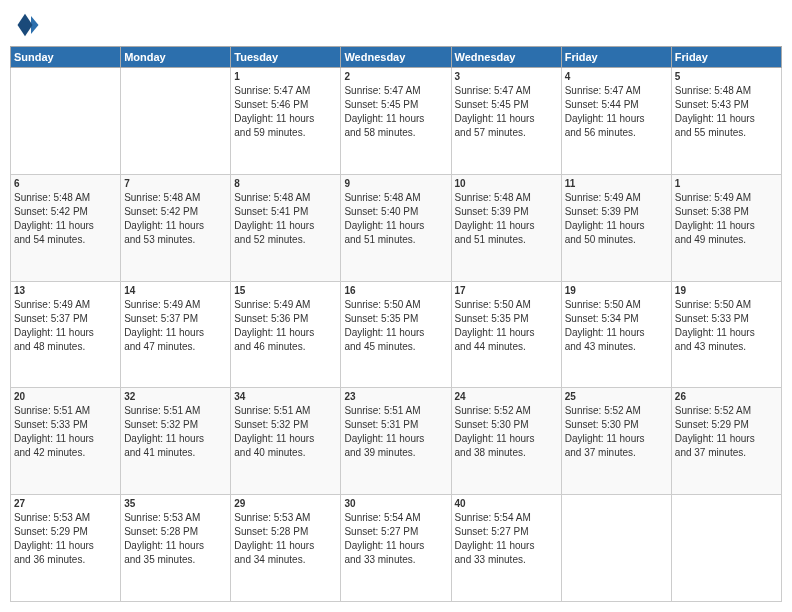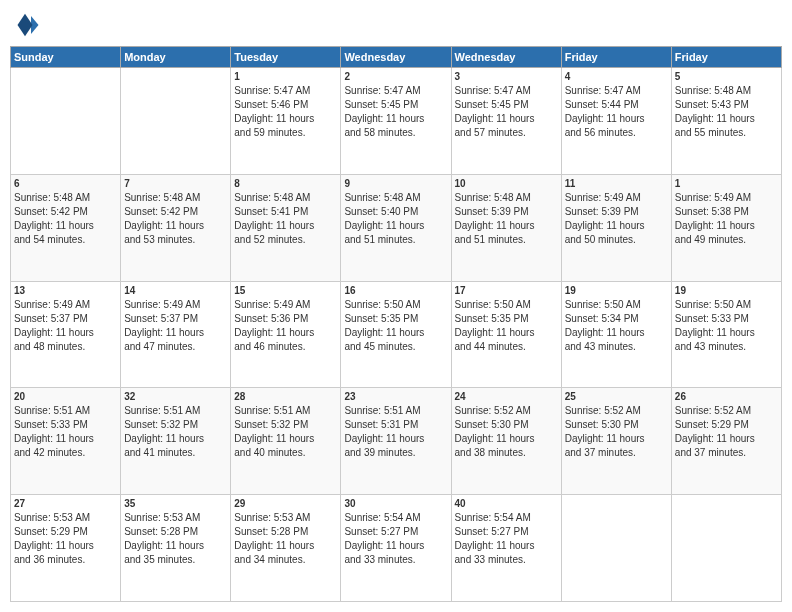--- a/index.html
+++ b/index.html
@@ -284,21 +284,21 @@
 and 42 minutes.</div>
           </td>
           <td>
             <span class="day-num">32</span>
             <div class="cell-content" style="white-space: pre-line;">Sunrise: 5:51 AM
 Sunset: 5:32 PM
 Daylight: 11 hours
 and 41 minutes.</div>
           </td>
           <td>
-            <span class="day-num">28</span>
+            <span class="day-num">34</span>
             <div class="cell-content" style="white-space: pre-line;">Sunrise: 5:51 AM
 Sunset: 5:32 PM
 Daylight: 11 hours
 and 40 minutes.</div>
           </td>
           <td>
             <span class="day-num">23</span>
             <div class="cell-content" style="white-space: pre-line;">Sunrise: 5:51 AM
 Sunset: 5:31 PM
 Daylight: 11 hours

